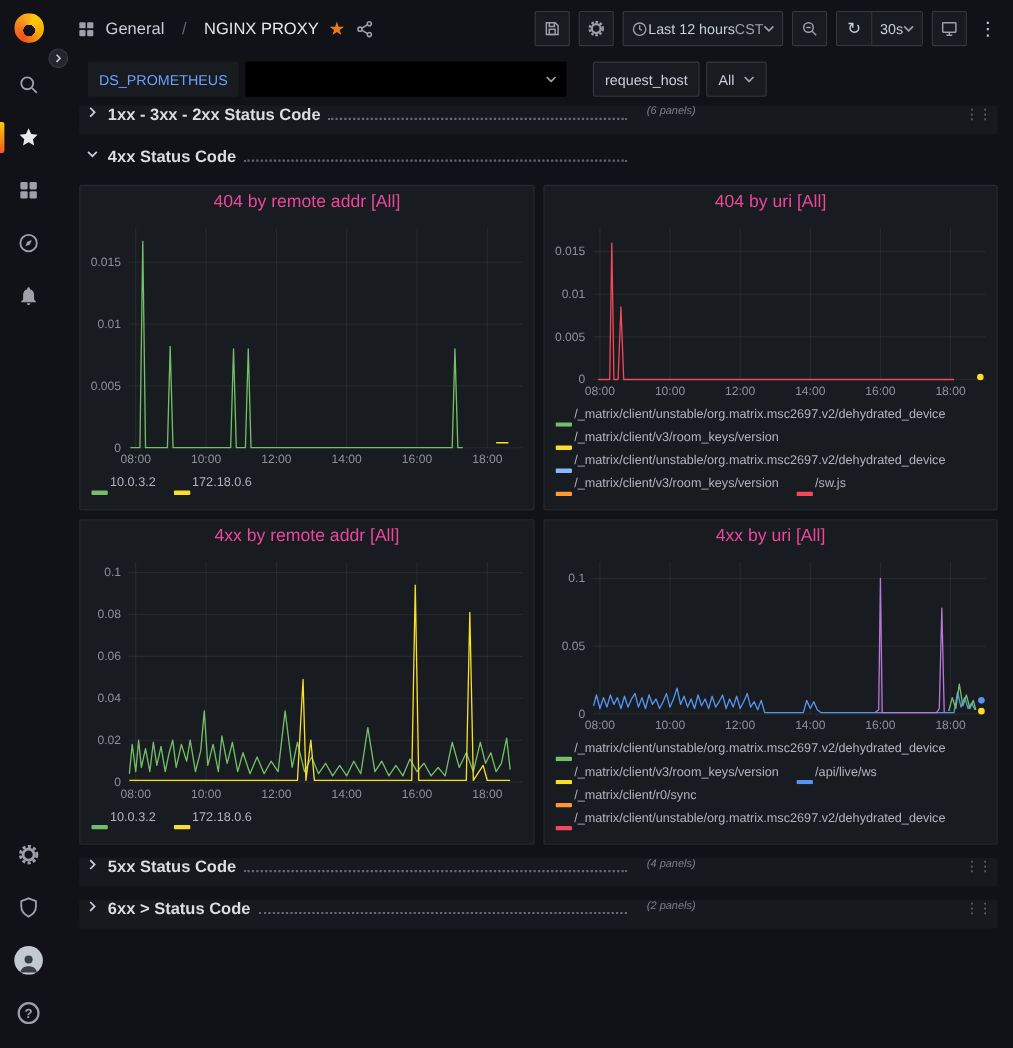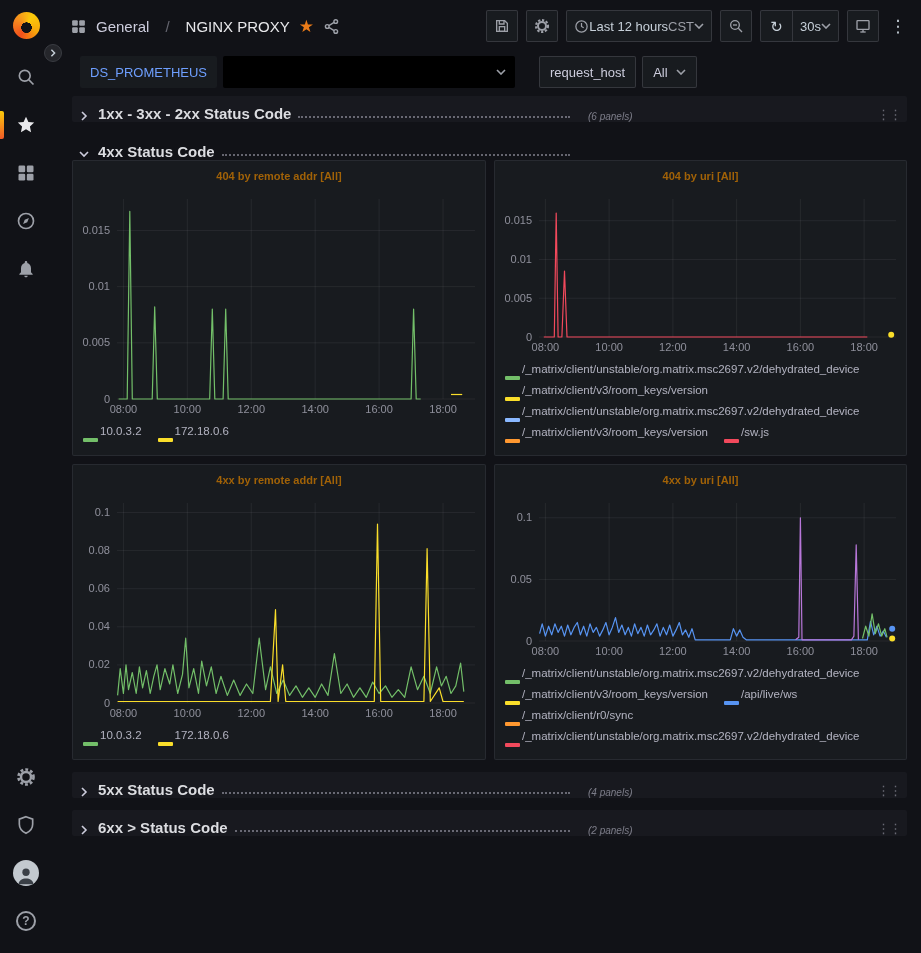--- a/index.html
+++ b/index.html
@@ -54,45 +54,45 @@
   .var-label{color:#6e9fff;font-size:13px;background:#181b1f;height:32px;display:flex;
     align-items:center;padding:0 10px;border-radius:2px;cursor:pointer}
   .var-select{width:292px;height:32px;background:#000;border-radius:2px;display:flex;
     align-items:center;justify-content:space-between;padding:0 9px;color:#9da0a8;cursor:pointer}
   .var-box{height:32px;display:flex;align-items:center;padding:0 10px;background:#181b1f;
     border:1px solid rgba(204,204,220,0.16);border-radius:2px;font-size:13px;
     color:#ccccdc;gap:8px;cursor:pointer}
 
   
   .dashboard{position:absolute;left:72px;top:96px;width:835px}
-  .row-hdr{display:flex;align-items:flex-end;height:26px;padding:0 6px;border-radius:2px;cursor:pointer}
+  .row-hdr{display:flex;align-items:flex-start;height:26px;padding:0 6px;border-radius:2px;cursor:pointer}
   .row-hdr.collapsed{background:rgba(204,204,220,0.04)}
   .row-chevron{color:#ccccdc;margin-right:8px;display:flex}
   .row-wrap{display:flex;align-items:center;width:474px;min-width:0}
   .row-title{font-size:15px;font-weight:700;color:#dcdde1;white-space:nowrap}
   .row-dots{flex:1;border-bottom:2px dotted rgba(204,204,220,0.45);height:0;margin:7px 2px 0 7px}
   .row-count{font-size:10px;font-style:italic;color:rgba(204,204,220,0.55);
     margin-left:16px;white-space:nowrap}
   .row-handle{margin-left:auto;color:rgba(204,204,220,0.45);font-size:13px;
     letter-spacing:-1px;cursor:grab}
   .panel-grid{display:grid;grid-template-columns:414px 413px;gap:8px}
   .panel{height:296px;background:#181b1f;border:1px solid rgba(204,204,220,0.09);
     border-radius:2px;display:flex;flex-direction:column;overflow:hidden}
   .panel-title{height:30px;flex:none;display:flex;align-items:center;justify-content:center;
-    font-size:11px;font-weight:700;color:#a16207;cursor:pointer}
+    font-size:16px;font-weight:400;color:#ec4899;cursor:pointer}
   .chart{width:100%;flex:none;display:block}
   .chart-tall{height:228px}
   .chart-short{height:166px}
   .legend{flex:1;overflow:hidden;display:flex;flex-wrap:wrap;align-content:flex-start;
     column-gap:16px;row-gap:0;padding:2px 10px 0;font-size:11.5px;line-height:21px;
     color:rgba(204,204,220,0.85)}
   .legend-item{display:flex;align-items:flex-end;gap:2px;max-width:100%;overflow:hidden;cursor:pointer}
   .dash-swatch{width:15px;height:4px;border-radius:1px;flex:none}
   .legend-label{white-space:nowrap;overflow:hidden;text-overflow:ellipsis}
-  .mb12{margin-bottom:12px}.mb8{}
+  .mb12{margin-bottom:12px}.mb8{margin-bottom:8px}
 </style>
 </head>
 <body>
 
 <aside class="sidebar">
   <div class="logo"></div>
   <div class="side-item">
     <span class="icon">
       <svg viewBox="0 0 24 24" width="20" height="20" fill="none" stroke="currentColor" stroke-width="2">
           <circle cx="10.5" cy="10.5" r="6.5"></circle>

